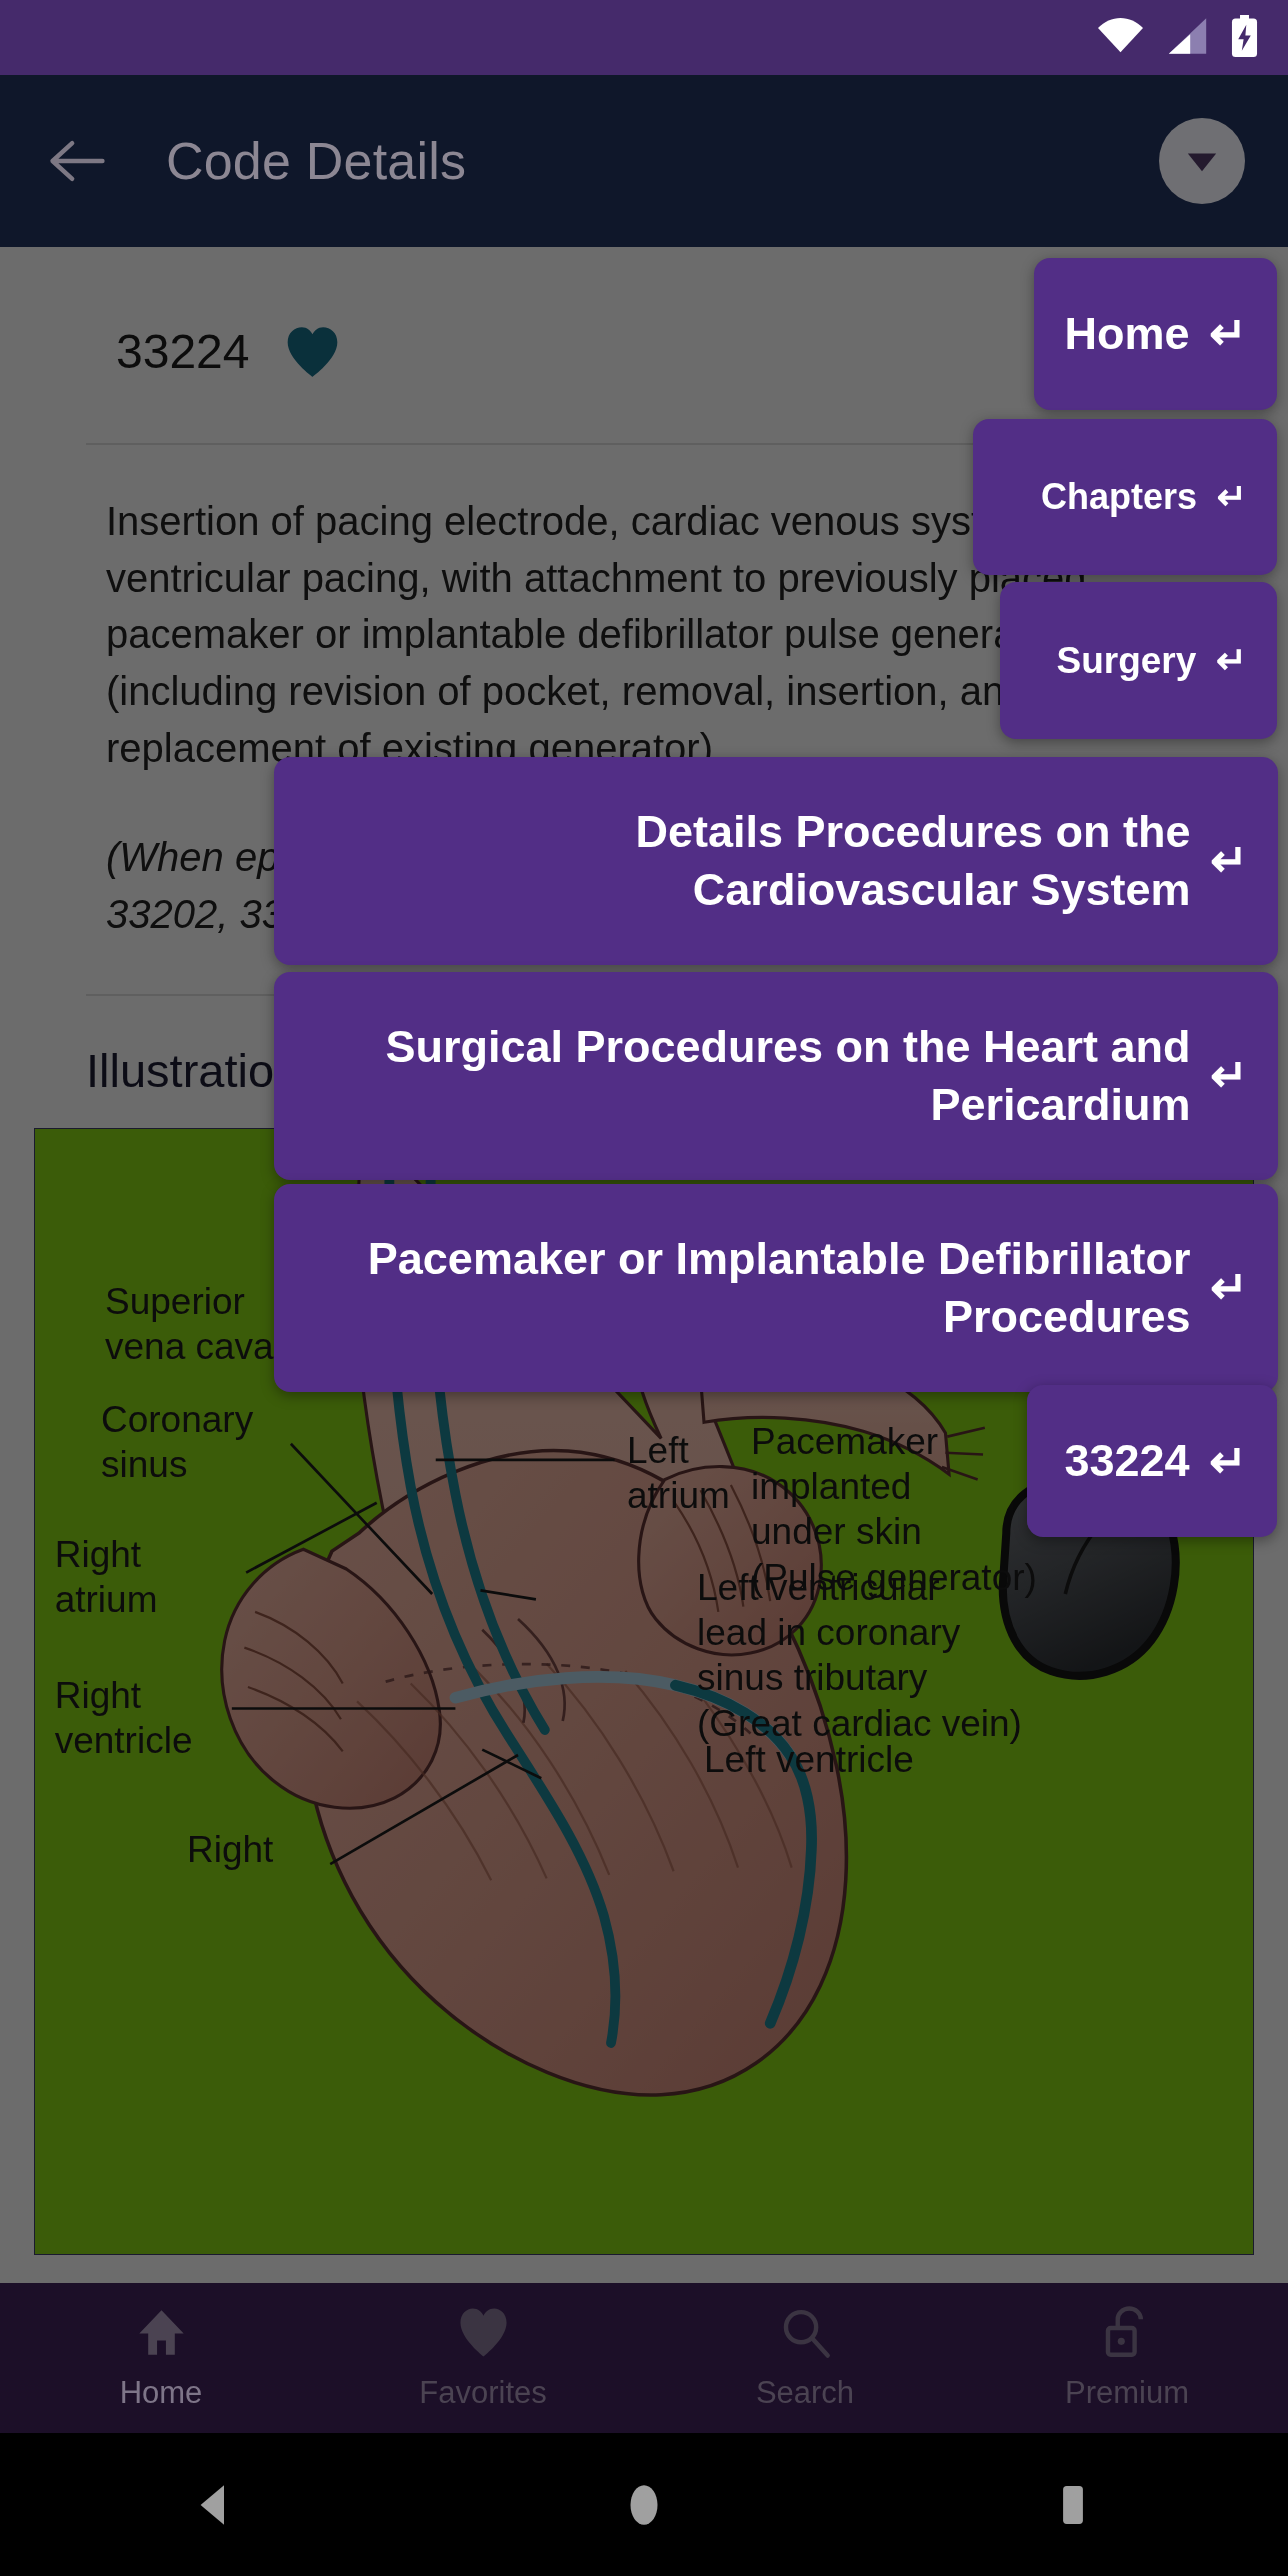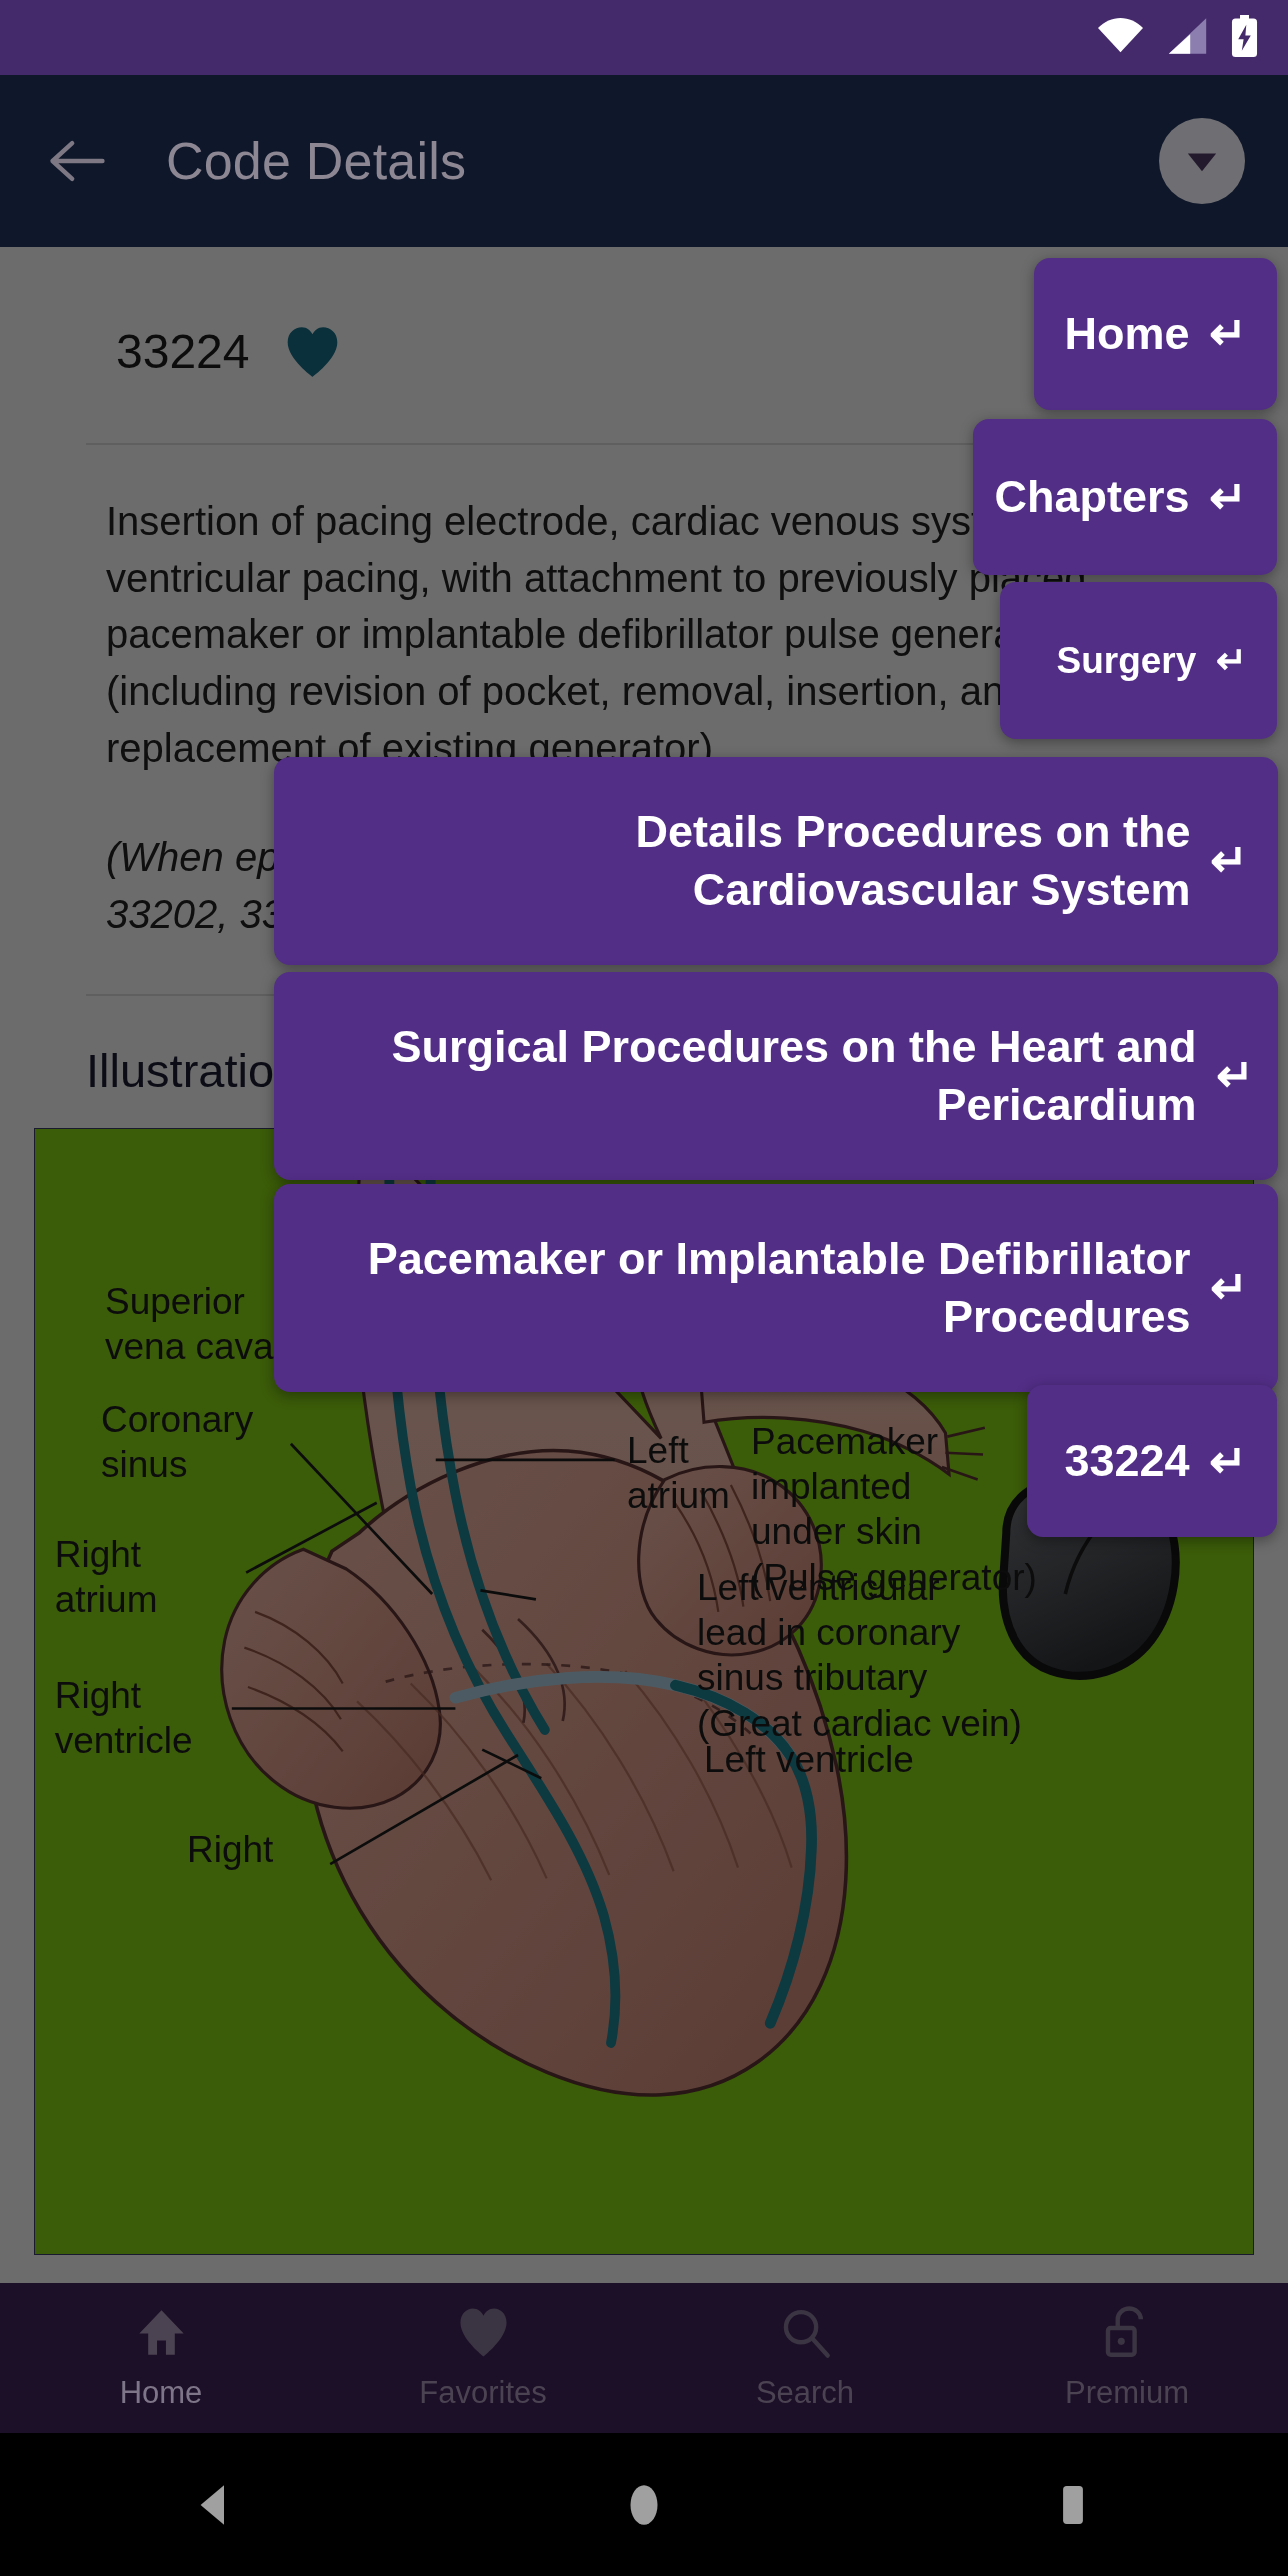--- a/index.html
+++ b/index.html
@@ -280,36 +280,36 @@
 
   <div class="scrim"></div>
 
   <div class="chips">
 
     <div class="chip" style="left:1034px; top:10.7px; width:243px; height:152px; font-size:45px; padding:0 30px;">
       <span class="chip-label">Home</span>
       <span class="chip-arrow">↵</span>
     </div>
 
-    <div class="chip" style="left:973px; top:172px; width:304px; height:156px; font-size:45px; padding:0 30px;">
+    <div class="chip" style="left:973px; top:172px; width:304px; height:156px; font-size:36px; padding:0 30px;">
       <span class="chip-label">Chapters</span>
       <span class="chip-arrow">↵</span>
     </div>
 
     <div class="chip" style="left:1000px; top:335px; width:277px; height:157px; font-size:37px; padding:0 30px;">
       <span class="chip-label">Surgery</span>
       <span class="chip-arrow">↵</span>
     </div>
 
     <div class="chip" style="left:274px; top:510px; width:1004px; height:208px; font-size:45px; padding:0 30px; line-height:1.28;">
       <span class="chip-label">Details Procedures on the Cardiovascular System</span>
       <span class="chip-arrow">↵</span>
     </div>
 
-    <div class="chip" style="left:274px; top:725px; width:1004px; height:208px; font-size:45px; padding:0 24px; line-height:1.28;">
+    <div class="chip" style="left:274px; top:725px; width:1004px; height:208px; font-size:45px; padding:0 30px; line-height:1.28;">
       <span class="chip-label">Surgical Procedures on the Heart and Pericardium</span>
       <span class="chip-arrow">↵</span>
     </div>
 
     <div class="chip" style="left:274px; top:937px; width:1004px; height:208px; font-size:45px; padding:8px 30px; line-height:1.28;">
       <span class="chip-label">Pacemaker or Implantable Defibrillator Procedures</span>
       <span class="chip-arrow">↵</span>
     </div>
 
     <div class="chip" style="left:1027px; top:1138px; width:250px; height:152px; font-size:45px; padding:0 30px;">

